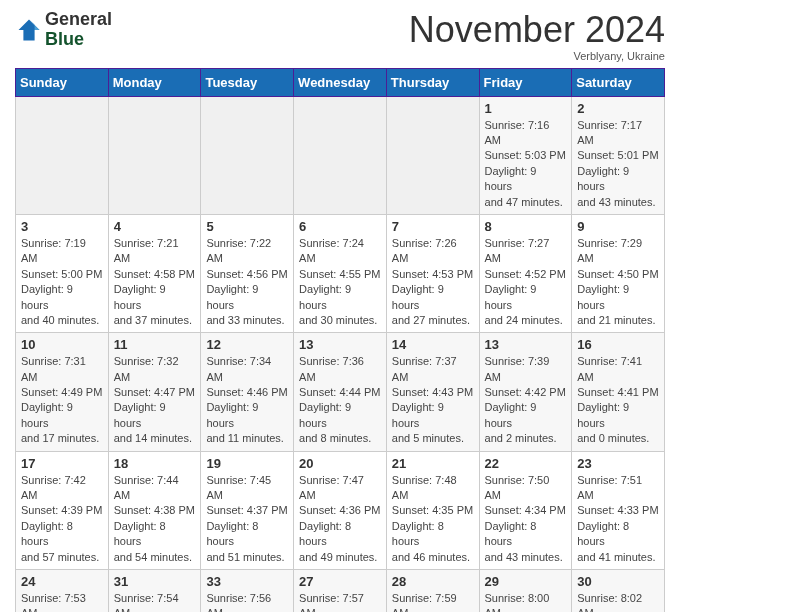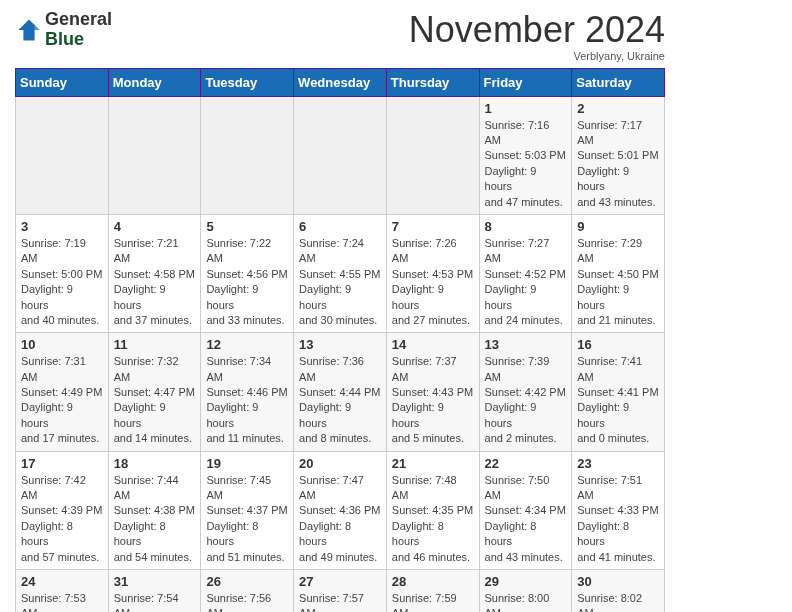--- a/index.html
+++ b/index.html
@@ -247,21 +247,21 @@
         <tr>
           <td>
             <span class="day-number">24</span>
             <div class="day-info">Sunrise: 7:53 AM<br>Sunset: 4:32 PM<br>Daylight: 8 hours<br>and 39 minutes.</div>
           </td>
           <td>
             <span class="day-number">31</span>
             <div class="day-info">Sunrise: 7:54 AM<br>Sunset: 4:31 PM<br>Daylight: 8 hours<br>and 36 minutes.</div>
           </td>
           <td>
-            <span class="day-number">26</span>
+            <span class="day-number">33</span>
             <div class="day-info">Sunrise: 7:56 AM<br>Sunset: 4:30 PM<br>Daylight: 8 hours<br>and 34 minutes.</div>
           </td>
           <td>
             <span class="day-number">27</span>
             <div class="day-info">Sunrise: 7:57 AM<br>Sunset: 4:29 PM<br>Daylight: 8 hours<br>and 32 minutes.</div>
           </td>
           <td>
             <span class="day-number">28</span>
             <div class="day-info">Sunrise: 7:59 AM<br>Sunset: 4:29 PM<br>Daylight: 8 hours<br>and 29 minutes.</div>
           </td>

